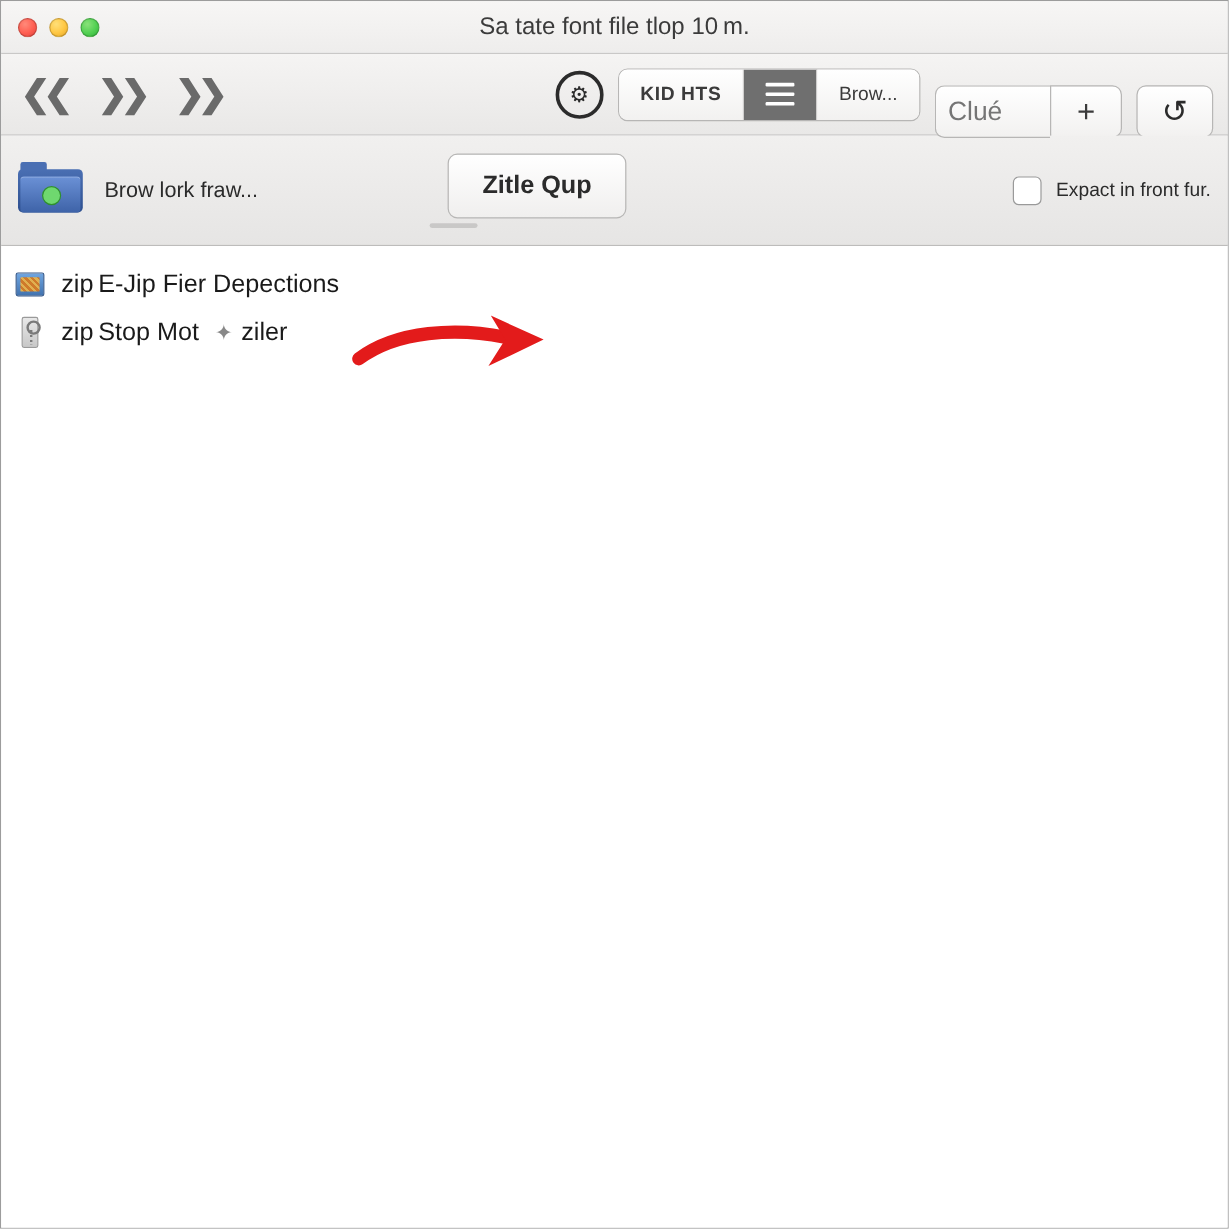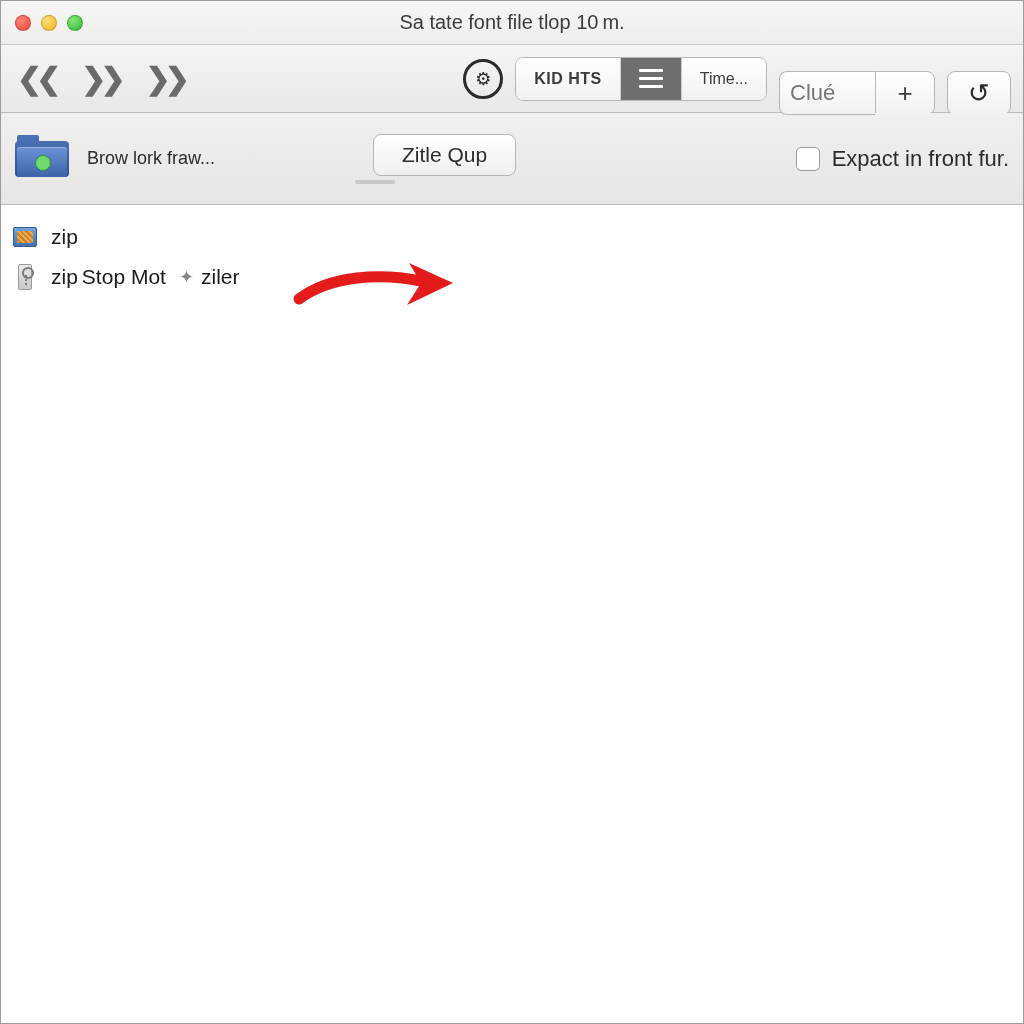--- a/index.html
+++ b/index.html
@@ -35,24 +35,24 @@
   .seg2 { display: flex; gap: 0; }
 
   
   .optbar { height: 92px; background: linear-gradient(#f1f0ef,#e6e5e4); border-bottom: 1px solid #bdbcbb; display: flex; align-items: center; padding: 0 14px; gap: 18px; }
   .folder-ico { width: 54px; height: 44px; position: relative; }
   .folder-ico .back { position: absolute; left: 0; top: 4px; width: 54px; height: 36px; background: linear-gradient(#4a6fb3,#2d4f8f); border-radius: 4px; }
   .folder-ico .tab { position: absolute; left: 2px; top: -2px; width: 22px; height: 10px; background: #4a6fb3; border-radius: 2px 2px 0 0; }
   .folder-ico .front { position: absolute; left: 2px; top: 10px; width: 50px; height: 30px; background: linear-gradient(#6b91d6,#3e63a8); border-radius: 3px; box-shadow: inset 0 1px 0 rgba(255,255,255,.3); }
   .folder-ico .badge { position: absolute; left: 20px; top: 18px; width: 16px; height: 16px; background: #6fd86f; border-radius: 50%; border: 1px solid #2f8f2f; }
   .brow-label { font-size: 18px; color: #2b2b2b; }
-  .mid-btn { height: 42px; padding: 0 28px; border: 1px solid #b7b6b5; border-radius: 8px; background: linear-gradient(#ffffff,#f0efee); font-size: 21px; color: #2b2b2b; display: flex; align-items: center; margin-left: 140px; }
+  .mid-btn { height: 54px; padding: 0 28px; border: 1px solid #b7b6b5; border-radius: 8px; background: linear-gradient(#ffffff,#f0efee); font-size: 21px; color: #2b2b2b; display: flex; align-items: center; margin-left: 140px; font-weight: bold; }
   .mid-handle { width: 40px; height: 4px; background: #c9c8c7; border-radius: 2px; margin: 4px auto 0; }
   .mid-wrap { display:flex; flex-direction:column; align-items:center; }
-  .chk-wrap { display: flex; align-items: center; gap: 12px; margin-left: auto; font-size: 22px; color: #2b2b2b; }
+  .chk-wrap { display: flex; align-items: center; gap: 12px; margin-left: auto; font-size: 16px; color: #2b2b2b; }
   .chk { width: 24px; height: 24px; border: 1.5px solid #9a9a9a; border-radius: 5px; background: #fff; }
 
   
   .content { flex: 1; background: #fff; padding: 12px 0; position: relative; }
   .row { display: flex; align-items: center; gap: 12px; padding: 6px 10px; font-size: 21px; color: #1a1a1a; }
   .row-ico { width: 28px; height: 28px; display: flex; align-items: center; justify-content: center; }
   .ico-zip1 { width: 24px; height: 20px; background: linear-gradient(#6fa5e0,#4173b0); border: 1px solid #34598c; border-radius: 2px; position: relative; }
   .ico-zip1::before { content:""; position:absolute; inset:3px; background: repeating-linear-gradient(45deg,#e0b050,#e0b050 2px,#cf7a2a 2px,#cf7a2a 4px); border-radius:1px; }
   .ico-zip2 { width: 14px; height: 26px; background: linear-gradient(#e8e8e8,#c8c8c8); border: 1px solid #9a9a9a; border-radius: 2px; position: relative; }
   .ico-zip2::before { content:""; position:absolute; left:3px; top:2px; width:8px; height:8px; border:2px solid #7a7a7a; border-radius:50%;}
@@ -87,21 +87,21 @@
 
     <div class="seg">
       <div class="seg-item bold">KID HTS</div>
       <div class="seg-item dark">
         <div class="menu-lines">
             <span></span>
             <span></span>
             <span></span>
           </div>
       </div>
-      <div class="seg-item">Time...</div>
+      <div class="seg-item">Brow...</div>
     </div>
 
     <div class="seg2" style="gap:0">
       <div class="btn search" style="border-top-right-radius:0;border-bottom-right-radius:0;border-right:none">
         <input type="text" placeholder="Clué" style="">
       </div>
       <div class="btn plus" style="border-top-left-radius:0;border-bottom-left-radius:0">+</div>
     </div>
 
     <div class="btn refresh">
@@ -129,20 +129,21 @@
     </div>
   </div>
 
   <div class="content">
 
     <div class="row">
       <div class="row-ico">
           <div class="ico-zip1"></div>
         </div>
       <span>zip </span>
+      <span style="margin-left:-8px">E-Jip Fier Depections</span>
     </div>
 
     <div class="row">
       <div class="row-ico">
           <div class="ico-zip2"></div>
         </div>
       <span>zip </span>
       <span style="margin-left:-8px">Stop Mot</span>
       <span class="star">✦</span>
       <span style="margin-left:-6px"> ziler</span>

